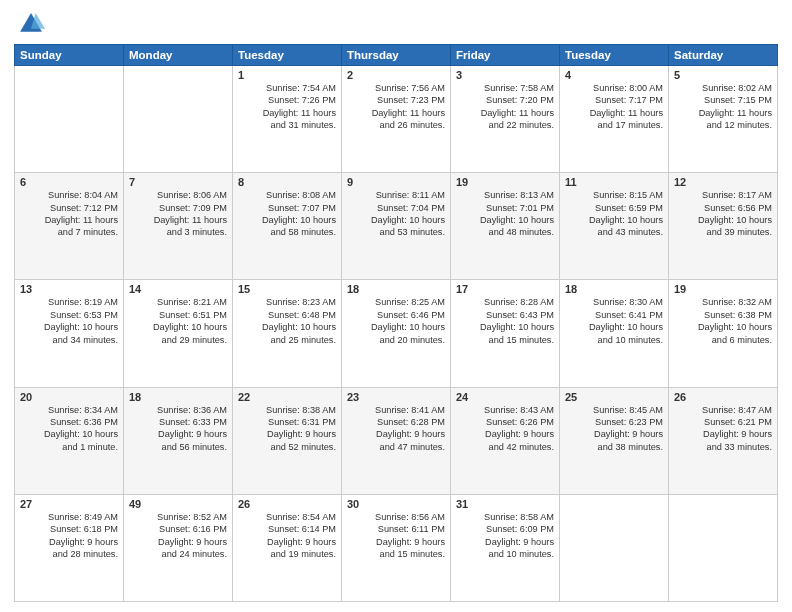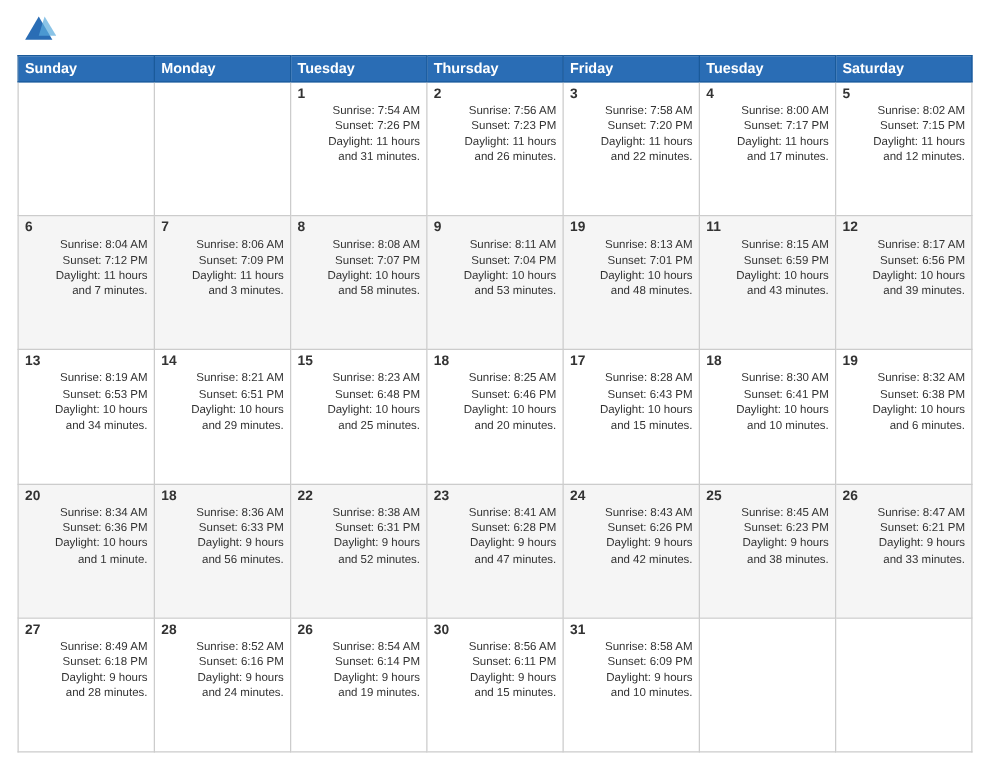--- a/index.html
+++ b/index.html
@@ -251,21 +251,21 @@
             <span class="day-num">26</span>
             <div class="cell-text">Sunrise: 8:47 AM<br>Sunset: 6:21 PM<br>Daylight: 9 hours<br>and 33 minutes.</div>
           </td>
         </tr>
         <tr>
           <td>
             <span class="day-num">27</span>
             <div class="cell-text">Sunrise: 8:49 AM<br>Sunset: 6:18 PM<br>Daylight: 9 hours<br>and 28 minutes.</div>
           </td>
           <td>
-            <span class="day-num">28</span>
+            <span class="day-num">49</span>
             <div class="cell-text">Sunrise: 8:52 AM<br>Sunset: 6:16 PM<br>Daylight: 9 hours<br>and 24 minutes.</div>
           </td>
           <td>
             <span class="day-num">26</span>
             <div class="cell-text">Sunrise: 8:54 AM<br>Sunset: 6:14 PM<br>Daylight: 9 hours<br>and 19 minutes.</div>
           </td>
           <td>
             <span class="day-num">30</span>
             <div class="cell-text">Sunrise: 8:56 AM<br>Sunset: 6:11 PM<br>Daylight: 9 hours<br>and 15 minutes.</div>
           </td>

